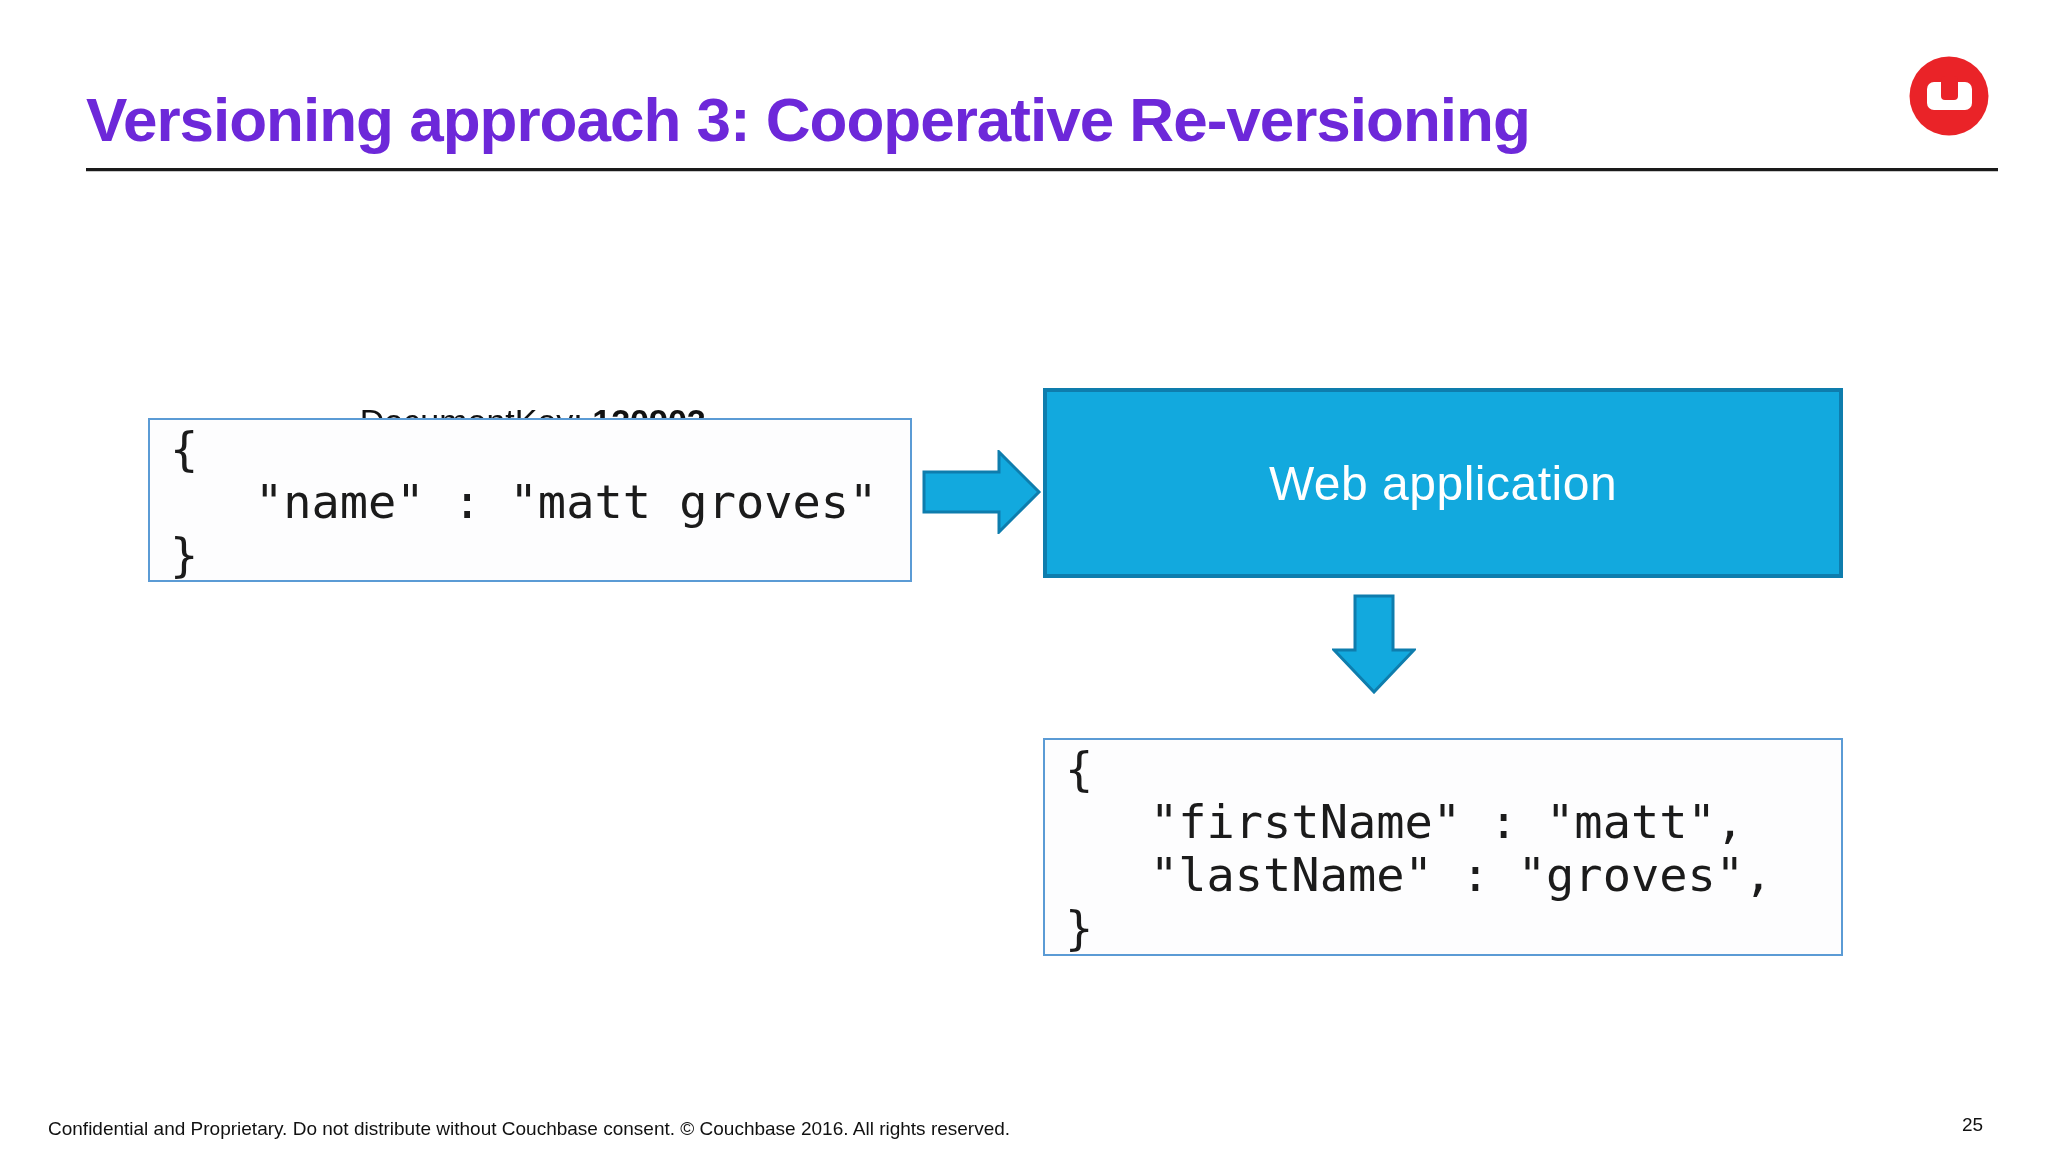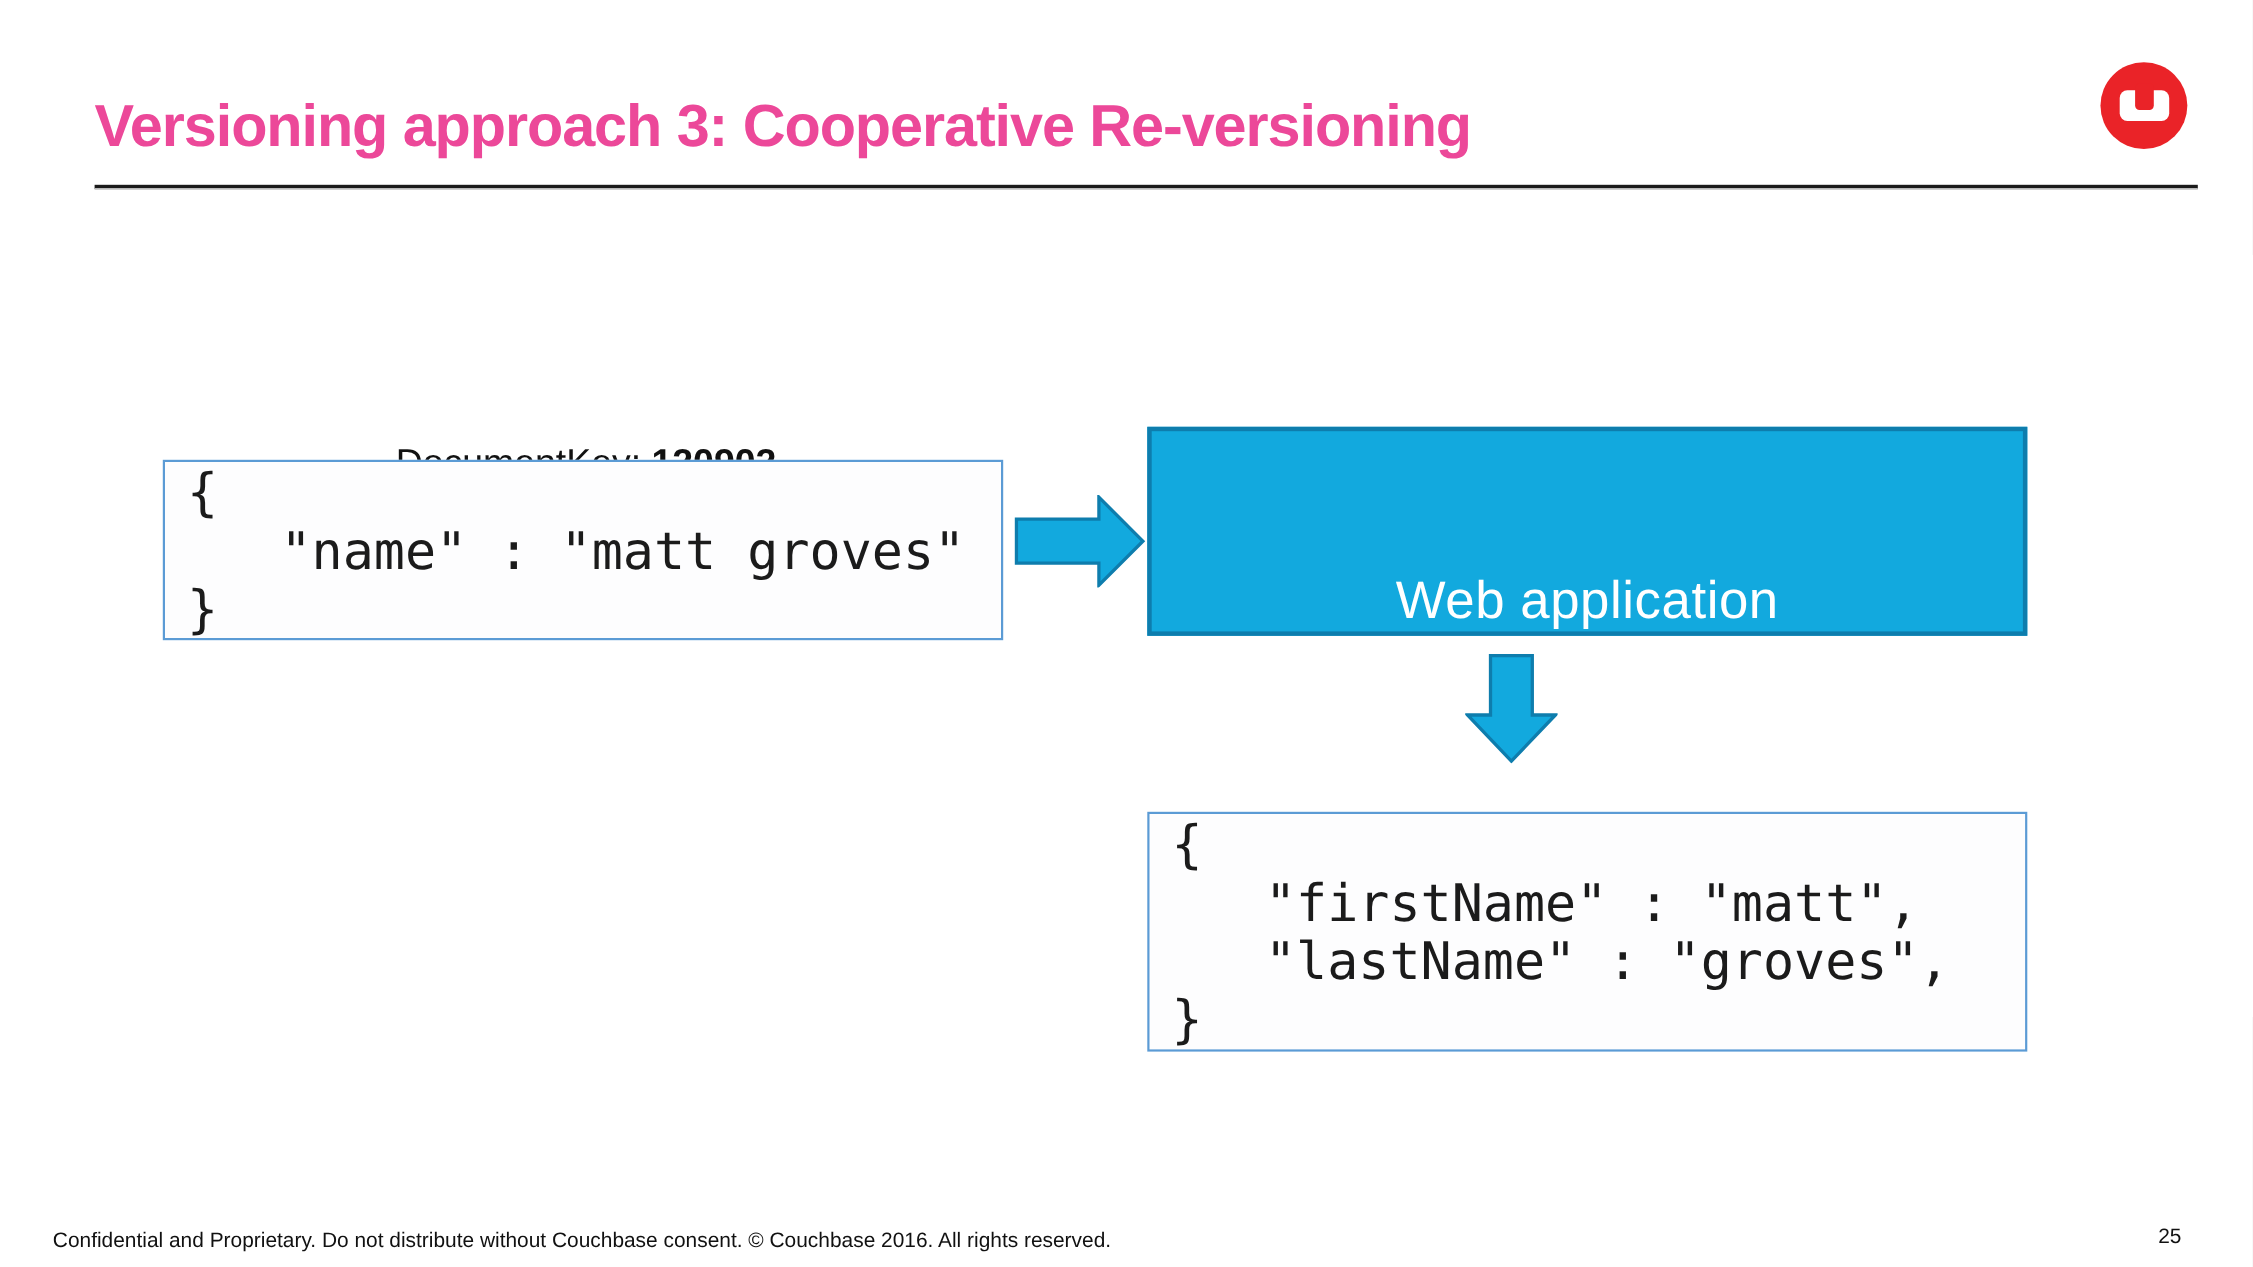--- a/index.html
+++ b/index.html
@@ -7,22 +7,22 @@
     position:relative;
     width:2048px;height:1152px;
     background:#ffffff;
     overflow:hidden;
     font-family:"Liberation Sans", sans-serif;
     color:#1a1a1a;
   }
   
   .title{
     position:absolute;left:86px;top:84px;
-    font-size:54px;font-weight:bold;letter-spacing:-1px;
-    color:#ec4899;white-space:nowrap;
+    font-size:62px;font-weight:bold;letter-spacing:-1px;
+    color:#6d28d9;white-space:nowrap;
   }
   .title-rule{
     position:absolute;left:86px;top:168px;width:1912px;height:3px;
     background:#1a1a1a;border-bottom:1px solid #c9c9c9;
   }
   
   .logo{position:absolute;left:1908px;top:55px;width:82px;height:82px;}
   
   .doc-label{
     position:absolute;font-size:34px;color:#111;white-space:pre;
@@ -40,21 +40,21 @@
   .code{
     margin:0;padding:2px 0 0 20px;
     font-family:"DejaVu Sans Mono", monospace;
     font-size:47px;line-height:53px;color:#1b1b1b;
   }
   .code div{white-space:pre;}
   
   .webapp{
     position:absolute;left:1043px;top:388px;width:800px;height:190px;
     background:#12a9de;border:4px solid #0e7dad;box-sizing:border-box;
-    display:flex;align-items:flex-end;justify-content:center;
+    display:flex;align-items:center;justify-content:center;
   }
   .webapp span{color:#ffffff;font-size:48px;letter-spacing:0.5px;}
   
   .arrow-right{position:absolute;left:922px;top:450px;width:120px;height:84px;}
   .arrow-down{position:absolute;left:1332px;top:594px;width:84px;height:100px;}
   
   .footer{
     position:absolute;left:48px;top:1118px;
     font-size:19px;color:#111;white-space:nowrap;
   }

